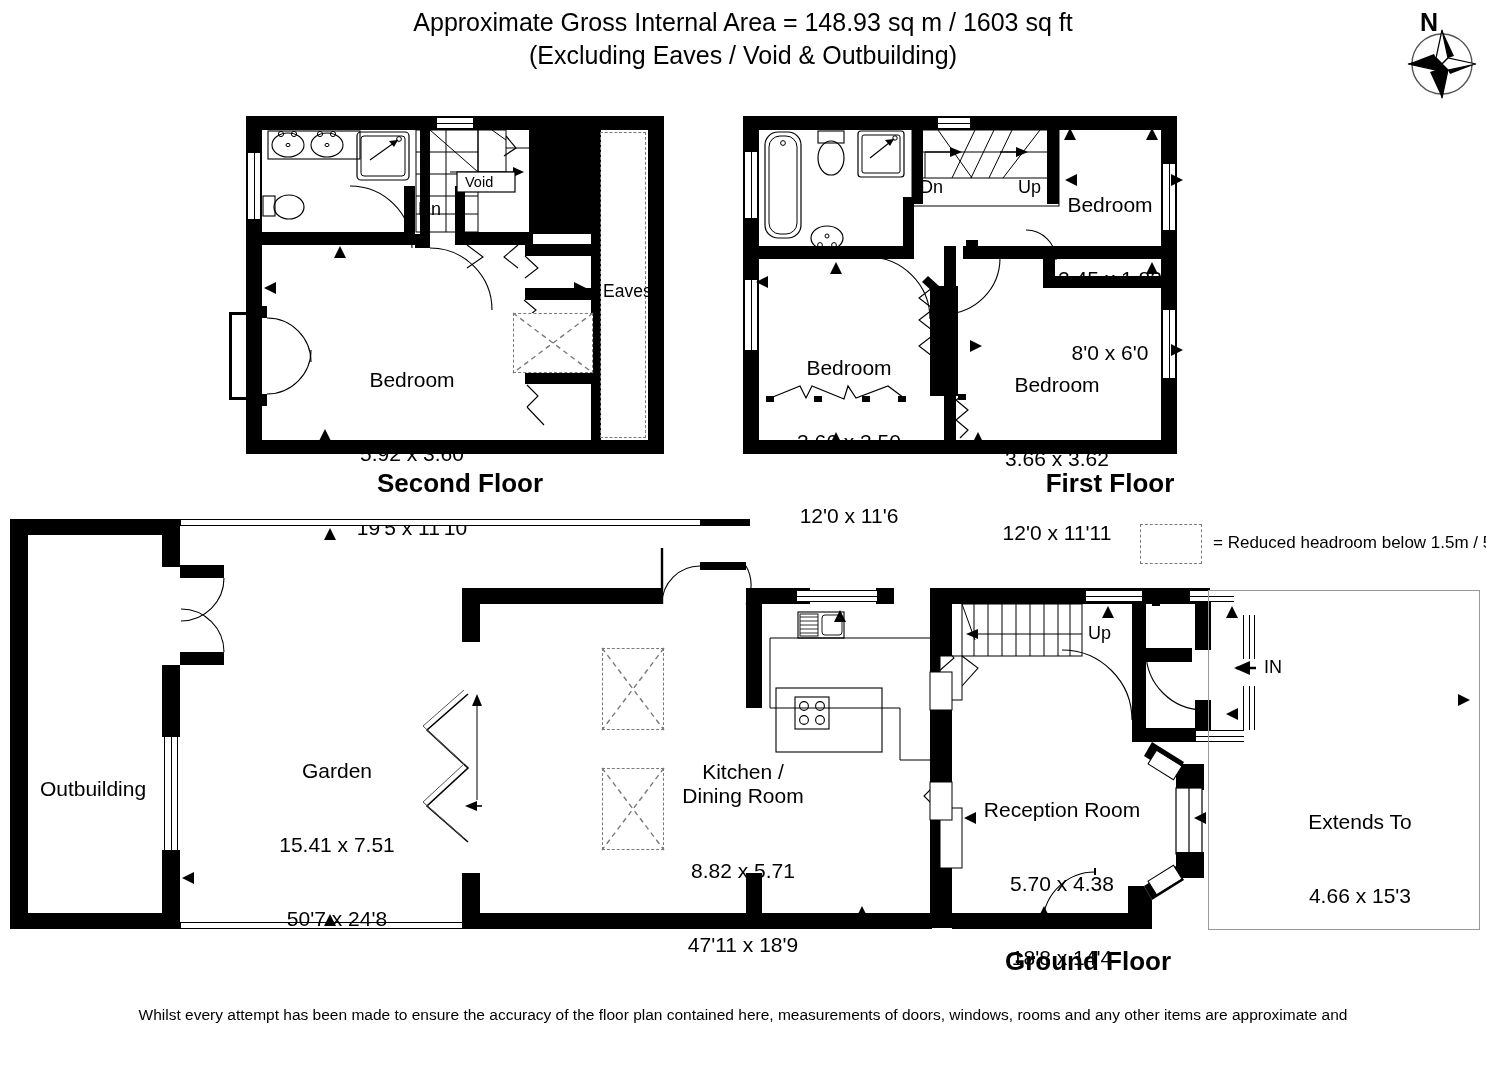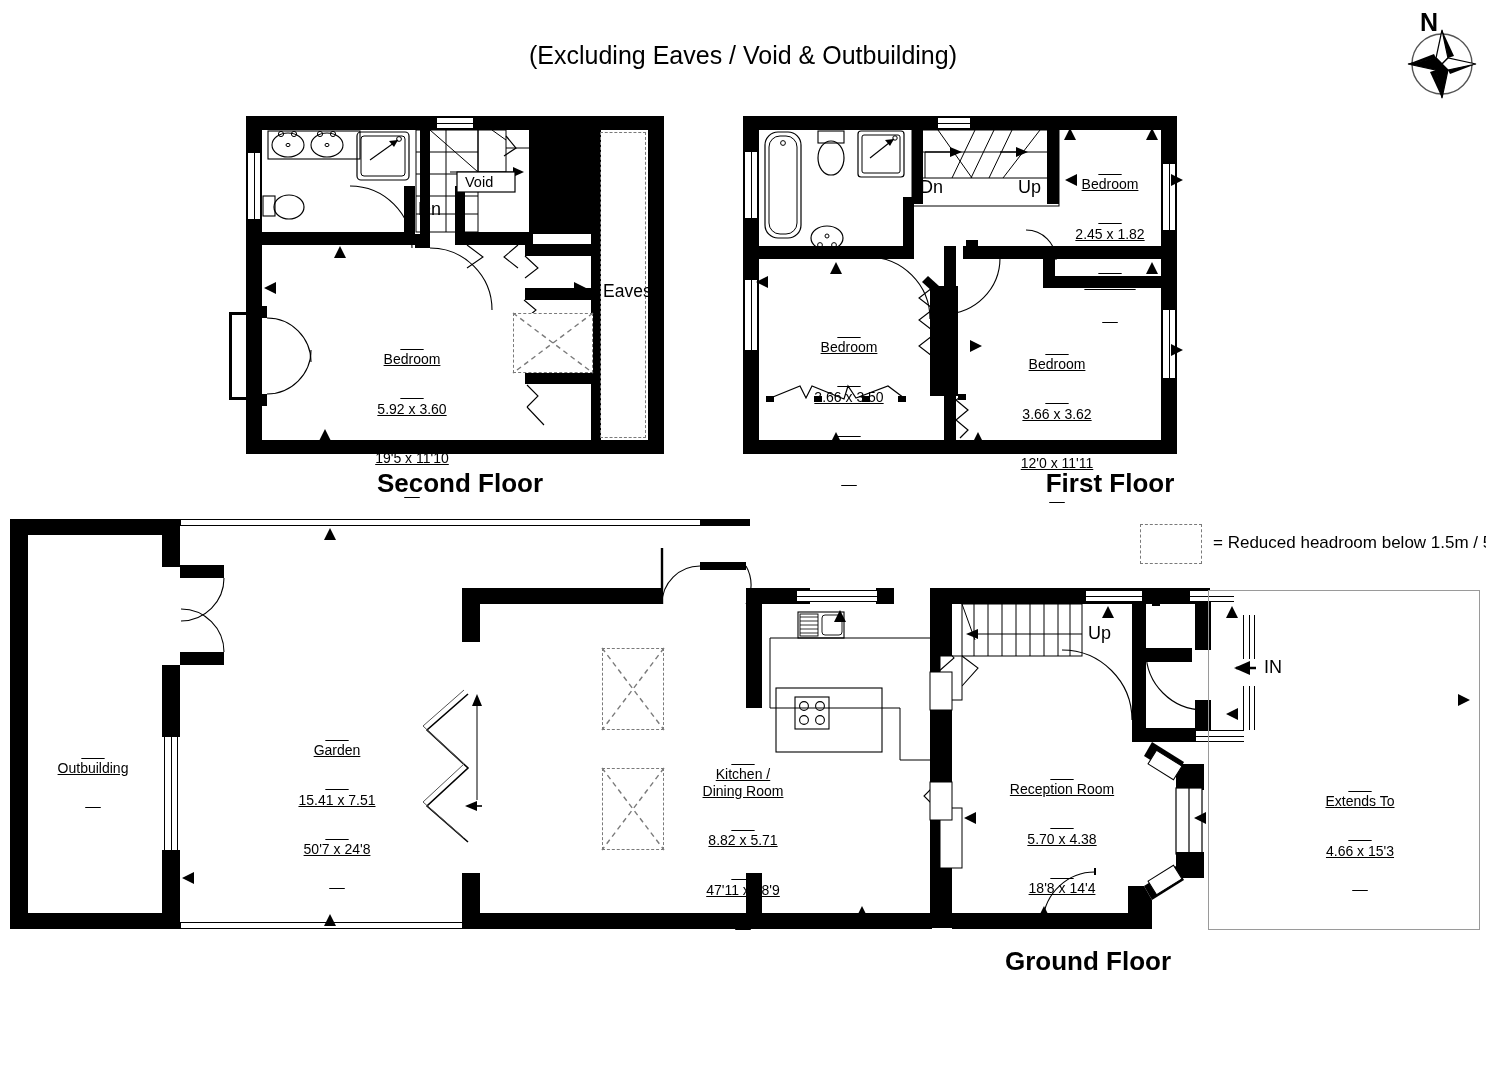--- a/index.html
+++ b/index.html
@@ -11,21 +11,21 @@
   .ctr{transform:translateX(-50%);text-align:center;}
 
   
   #title-line1{font-size:25px;left:743px;top:8px;}
   #title-line2{font-size:25px;left:743px;top:41px;}
 
   
   .floor-caption{font-size:26px;font-weight:bold;}
 
   
-  .room-label{font-size:14px;text-decoration:underline;}
+  .room-label{font-size:21px;}
   .room-label .nm{display:block;}
   .small-note{font-size:16px;}
 
   
   .wall{position:absolute;background:#000;}
   .thin{position:absolute;background:#000;}
   .room-fill{position:absolute;background:#fff;}
   .dash{position:absolute;border:1.6px dashed #7a7a7a;box-sizing:border-box;}
   .hairline{position:absolute;border:1px solid #000;box-sizing:border-box;background:#fff;}
   .outline{position:absolute;border:1.2px solid #9a9a9a;box-sizing:border-box;}
@@ -49,20 +49,21 @@
   .footer{font-size:15.5px;left:743px;}
   #footer1{top:1006px;}
   #footer2{top:1028px;}
   #footer3{top:1050px;font-size:19px;font-weight:bold;}
 </style>
 </head>
 <body>
 
 <div class="plan">
 
+  <div class="txt ctr" id="title-line1">Approximate Gross Internal Area = 148.93 sq m / 1603 sq ft</div>
   <div class="txt ctr" id="title-line2">(Excluding Eaves / Void &amp; Outbuilding)</div>
 
   <div id="compass">
     <div class="n">N</div>
     <svg class="ov" width="86" height="92" viewBox="0 0 86 92">
       <circle cx="44" cy="56" r="30" fill="none" stroke="#555" stroke-width="1.4"></circle>
       <polygon points="44,22 50,50 44,56 38,50" fill="#fff" stroke="#000" stroke-width="1.2"></polygon>
       <polygon points="44,22 50,50 56,48" fill="#000"></polygon>
       <polygon points="44,90 50,62 44,56 38,62" fill="#000" stroke="#000" stroke-width="1.2"></polygon>
       <polygon points="44,90 38,62 32,64" fill="#000"></polygon>
@@ -278,21 +279,21 @@
       <polygon points="978,432 972,444 984,444" fill="#000"></polygon>
       <polygon points="972,250 966,250 966,240 978,240 978,250 972,250 972,258" fill="#000"></polygon>
     </svg>
 
     <div class="txt" style="left:920px;top:177px;font-size:18px;">Dn</div>
     <div class="txt" style="left:1018px;top:177px;font-size:18px;">Up</div>
 
     <div class="txt ctr room-label" style="left:1110px;top:143px;">
       <span class="nm">Bedroom</span>
       <span class="nm">2.45 x 1.82</span>
-      <span class="nm">8'0 x 3'0</span>
+      <span class="nm">8'0 x 6'0</span>
     </div>
 
     <div class="txt ctr room-label" style="left:849px;top:306px;">
       <span class="nm">Bedroom</span>
       <span class="nm">3.66 x 3.50</span>
       <span class="nm">12'0 x 11'6</span>
     </div>
 
     <div class="txt ctr room-label" style="left:1057px;top:323px;">
       <span class="nm">Bedroom</span>
@@ -458,35 +459,36 @@
     <div class="txt ctr room-label" style="left:93px;top:727px;">
       <span class="nm">Outbuilding</span>
     </div>
 
     <div class="txt ctr room-label" style="left:337px;top:709px;">
       <span class="nm">Garden</span>
       <span class="nm">15.41 x 7.51</span>
       <span class="nm">50'7 x 24'8</span>
     </div>
 
-    <div class="txt ctr room-label" style="left:743px;top:733px;">
+    <div class="txt ctr room-label" style="left:743px;top:710px;">
       <span class="nm">Kitchen /
 Dining Room</span>
       <span class="nm">8.82 x 5.71</span>
       <span class="nm">47'11 x 18'9</span>
     </div>
 
     <div class="txt ctr room-label" style="left:1062px;top:748px;">
       <span class="nm">Reception Room</span>
       <span class="nm">5.70 x 4.38</span>
       <span class="nm">18'8 x 14'4</span>
     </div>
 
     <div class="txt ctr room-label" style="left:1360px;top:760px;">
       <span class="nm">Extends To</span>
       <span class="nm">4.66 x 15'3</span>
     </div>
 
     <div class="txt ctr floor-caption" style="left:1088px;top:946px;">Ground Floor</div>
   </div>
 
+  <div class="txt ctr footer" id="footer1">Whilst every attempt has been made to ensure the accuracy of the floor plan contained here, measurements of doors, windows, rooms and any other items are approximate and</div>
 
 </div>
 
 </body></html>

